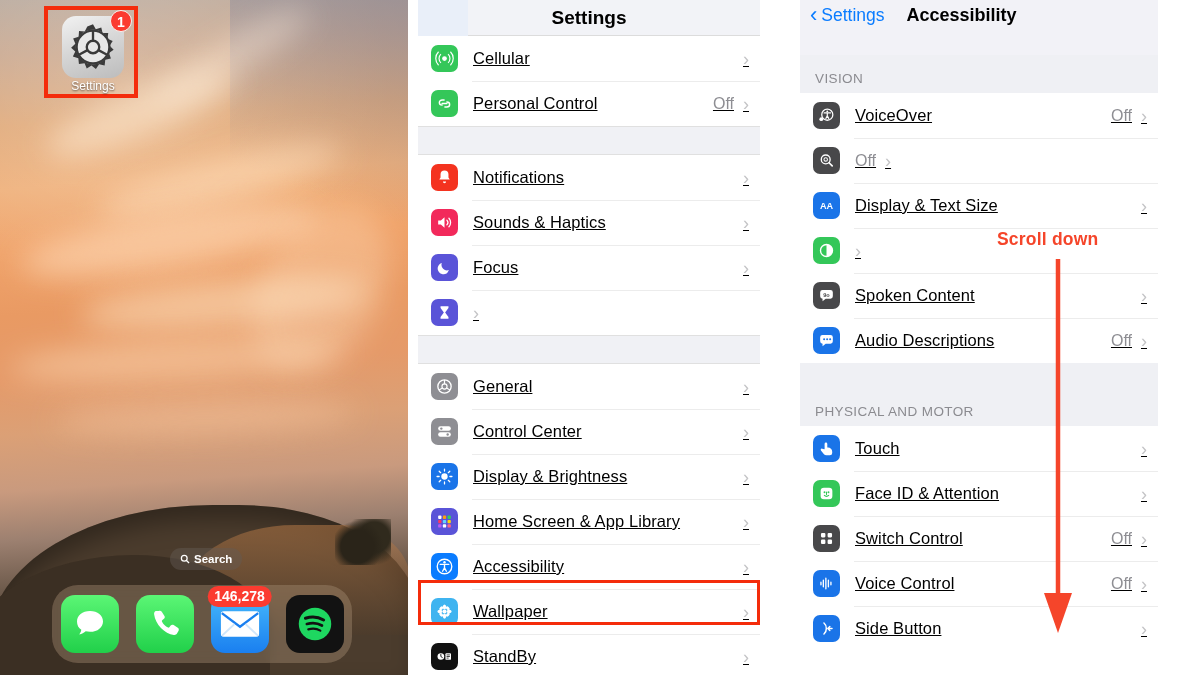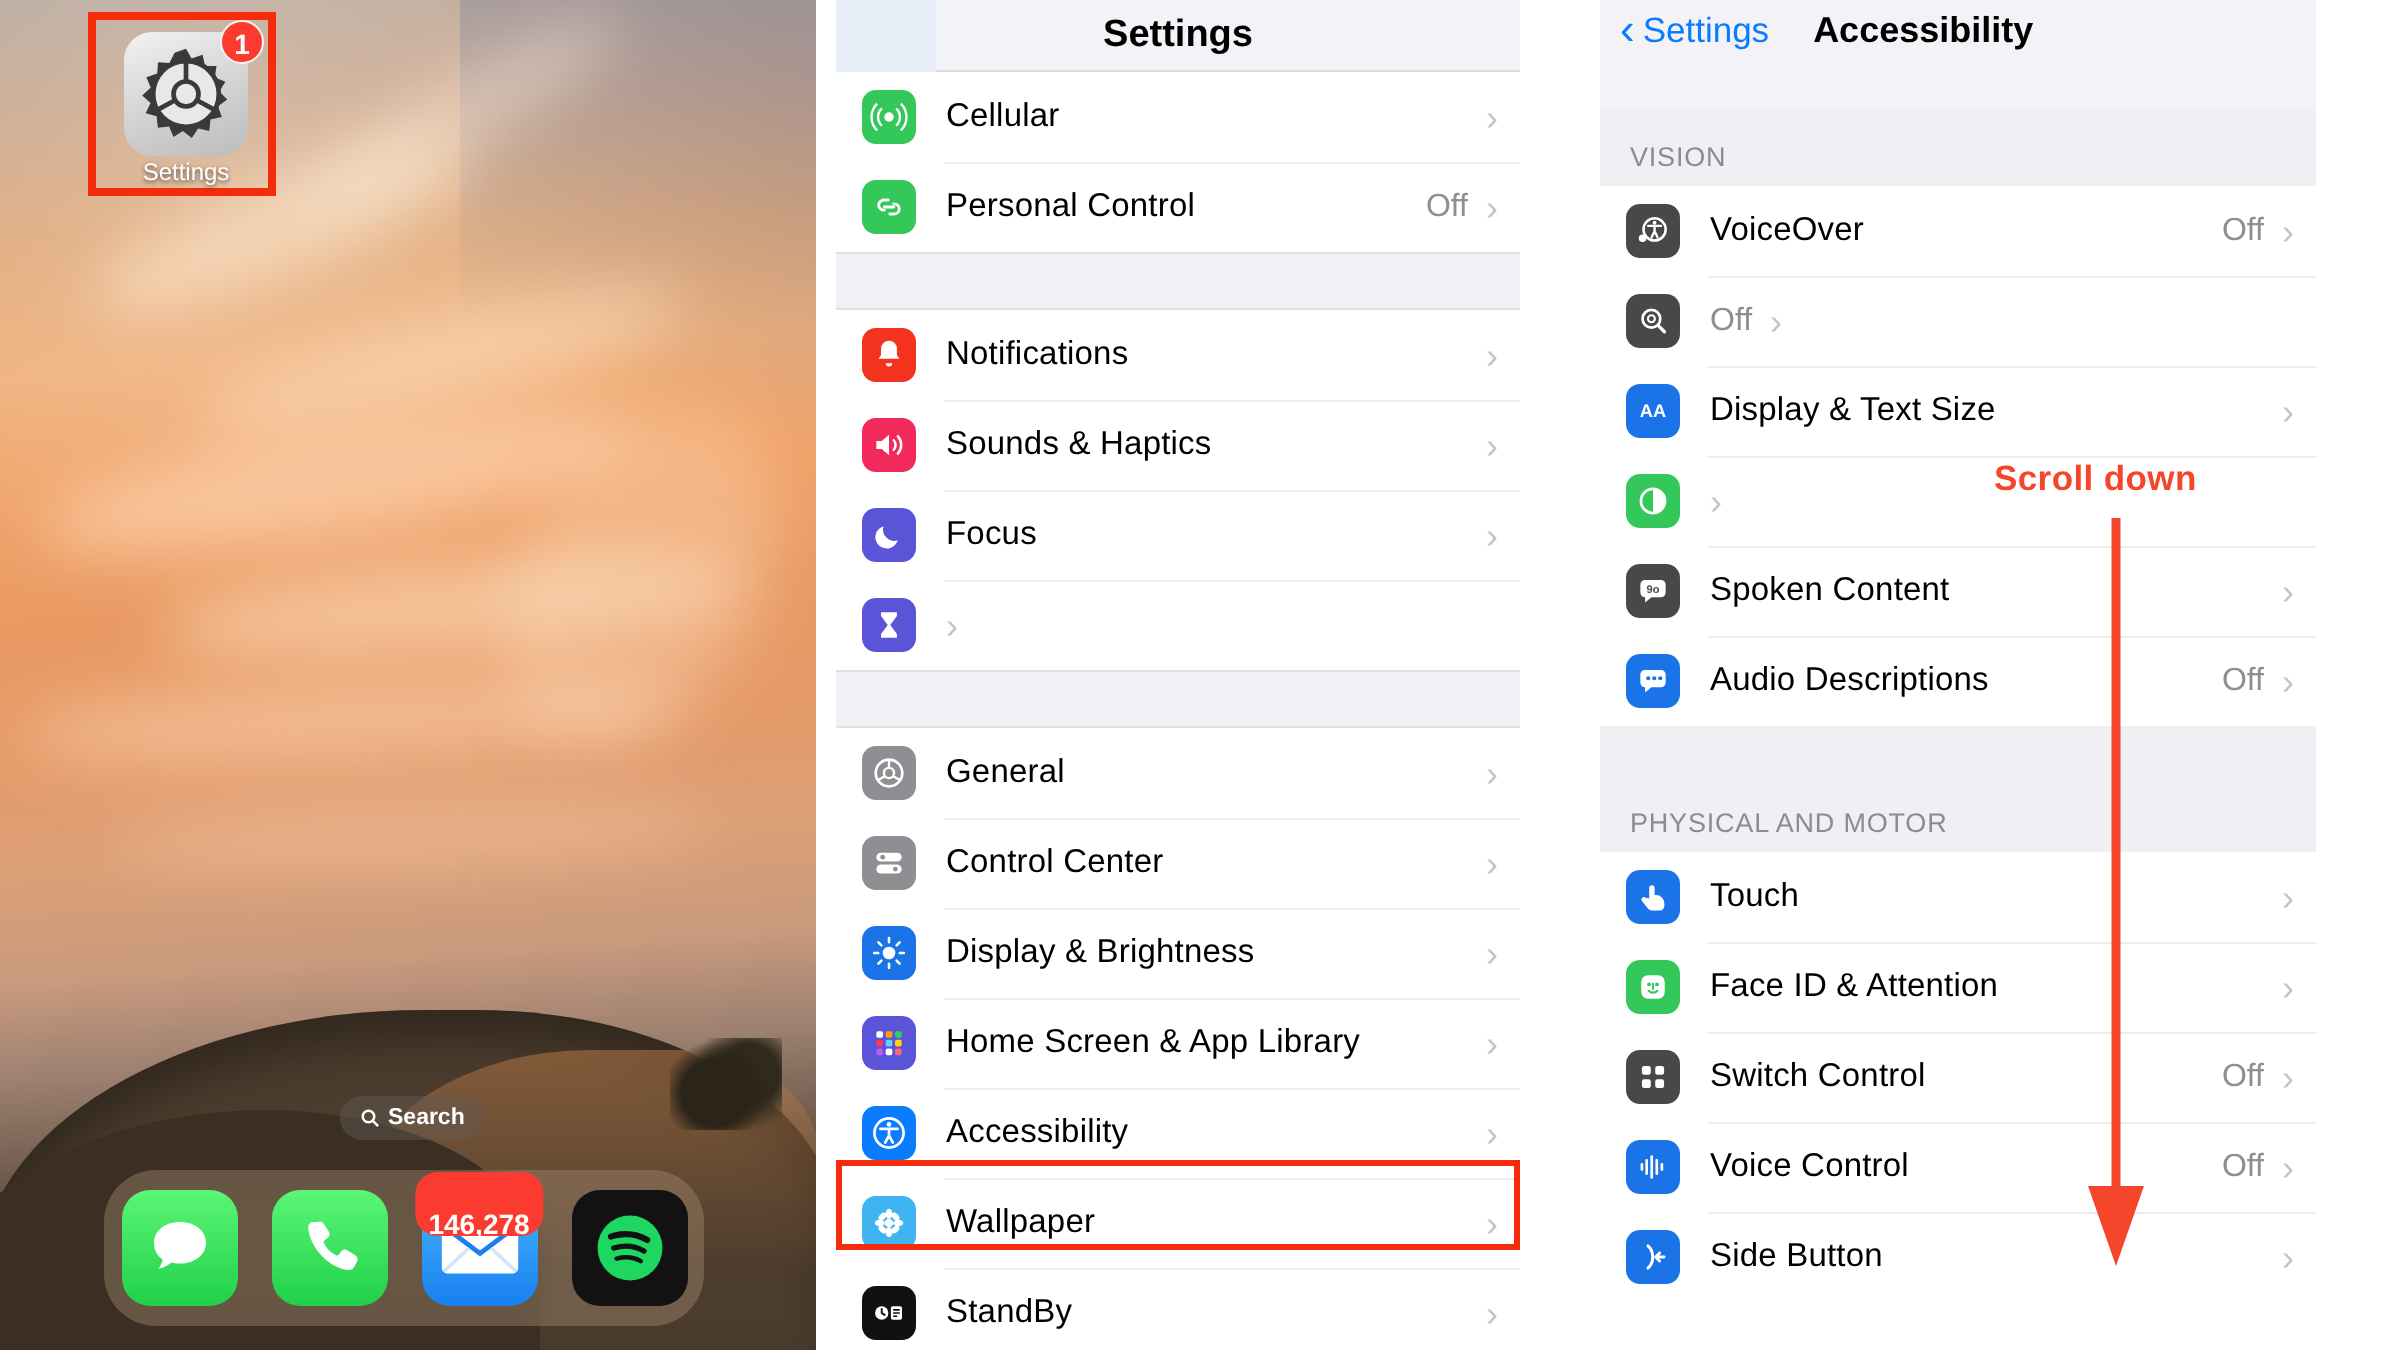--- a/index.html
+++ b/index.html
@@ -111,39 +111,39 @@
     backdrop-filter: blur(6px);
   }
   .dock-icon { position:relative; width: 58px; height: 58px; border-radius: 14px; }
   .ic-messages { background: linear-gradient(180deg,#5bf675,#21d04a); display:flex;align-items:center;justify-content:center;}
   .ic-phone    { background: linear-gradient(180deg,#5bf675,#21d04a); display:flex;align-items:center;justify-content:center;}
   .ic-mail     { background: linear-gradient(180deg,#45b8fb,#1a7ff0); display:flex;align-items:center;justify-content:center;}
   .ic-spotify  { background: #121212; display:flex;align-items:center;justify-content:center;}
   .mail-badge {
     position:absolute; top:-9px; left: 50%; transform: translateX(-50%);
     background:#fb3b30; color:#fff; border-radius: 11px; height: 21px; line-height:21px;
-    padding: 16px 7px; font-size: 14px; font-weight: 700; white-space:nowrap;
+    padding: 0 7px; font-size: 14px; font-weight: 700; white-space:nowrap;
   }
 
   
   .panel-mid {
     position:absolute; left: 418px; top: 0; width: 342px; height: 675px;
     background: #ffffff; overflow: hidden;
   }
   .mid-header {
     height: 36px; background:#f2f3f7;
     display:flex; align-items:center; justify-content:center;
     font-size: 19px; font-weight: 700; color:#000;
     border-bottom: 1px solid #dcdcdc;
   }
   .mid-header .tint { position:absolute; left:0; top:0; width:50px; height:36px; background:#e9eff9; }
 
   .row {
     position: relative; display:flex; align-items:center;
-    height: 45px; padding-left: 13px; background:#fff;
+    height: 45px; padding-left: 13px; background:#fff;text-decoration:underline;
   }
   .row + .row::before {
     content:""; position:absolute; left: 54px; right: 0; top: 0; height:1px; background:#ececec;
   }
   .ricon {
     width: 27px; height: 27px; border-radius: 7px; flex: 0 0 27px;
     display:flex; align-items:center; justify-content:center; color:#fff;
     margin-right: 15px;
     text-align: right;
   }

